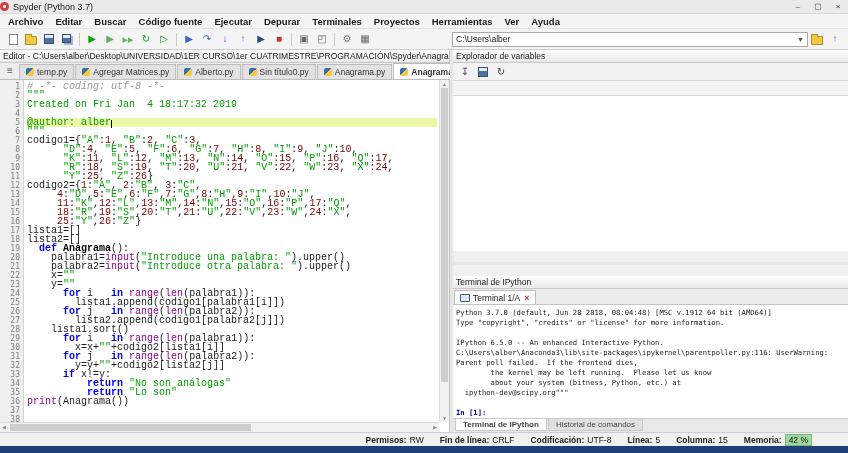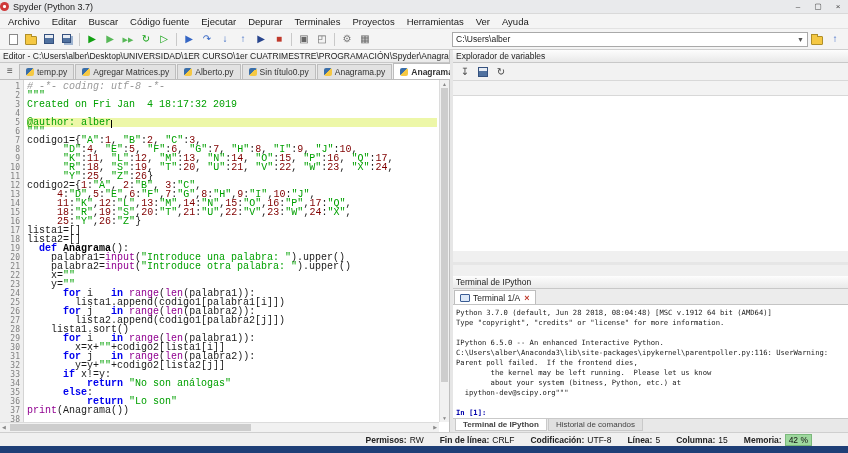--- a/index.html
+++ b/index.html
@@ -12,21 +12,21 @@
     display:flex;align-items:center;font-size:9px;}
   .app-icon{width:9px;height:9px;border-radius:50%;
     background:radial-gradient(circle,#fff 18%,#cf3a3a 32%);margin-right:4px;flex:none;}
   .spacer{flex:1;}
   .winbtn{width:20px;height:13px;display:flex;align-items:center;justify-content:center;
     font-size:8px;color:#444;}
 
   
   .menubar{height:15px;background:#f4f4f4;display:flex;align-items:center;
     font-size:9.5px;border-bottom:1px solid #e2e2e2;padding-left:2px;}
-  .menu-item{padding:1px 6px;white-space:nowrap;}
+  .menu-item{padding:1px 6px;white-space:nowrap;font-weight:bold;}
 
   
   .toolbar{height:21px;background:#f4f4f4;border-bottom:1px solid #cfcfcf;
     display:flex;align-items:center;padding:0 4px;}
   .tb-icons{display:flex;align-items:center;}
   .tb-btn{width:18px;height:18px;display:inline-flex;align-items:center;justify-content:center;
     border-radius:2px;flex:none;}
   .tb-sep{width:1px;height:13px;background:#c9c9c9;margin:0 3px;flex:none;}
   .g{font-size:10px;line-height:1;display:inline-block;}
   .shape{display:inline-block;}
@@ -355,21 +355,20 @@
             <div class="code-line"><span class="tk-p">        lista1.append(codigo1[palabra1[i]])</span></div>
             <div class="code-line"><span class="tk-p">    </span><span class="tk-k">for</span><span class="tk-p"> j </span><span class="tk-k">in</span><span class="tk-p"> </span><span class="tk-b">range</span><span class="tk-p">(</span><span class="tk-b">len</span><span class="tk-p">(palabra2)):</span></div>
             <div class="code-line"><span class="tk-p">        lista2.append(codigo1[palabra2[j]])</span></div>
             <div class="code-line"><span class="tk-p">    lista1.sort()</span></div>
             <div class="code-line"><span class="tk-p">    </span><span class="tk-k">for</span><span class="tk-p"> i </span><span class="tk-k">in</span><span class="tk-p"> </span><span class="tk-b">range</span><span class="tk-p">(</span><span class="tk-b">len</span><span class="tk-p">(palabra1)):</span></div>
             <div class="code-line"><span class="tk-p">        x=x+</span><span class="tk-s">""</span><span class="tk-p">+codigo2[lista1[i]]</span></div>
             <div class="code-line"><span class="tk-p">    </span><span class="tk-k">for</span><span class="tk-p"> j </span><span class="tk-k">in</span><span class="tk-p"> </span><span class="tk-b">range</span><span class="tk-p">(</span><span class="tk-b">len</span><span class="tk-p">(palabra2)):</span></div>
             <div class="code-line"><span class="tk-p">        y=y+</span><span class="tk-s">""</span><span class="tk-p">+codigo2[lista2[j]]</span></div>
             <div class="code-line"><span class="tk-p">    </span><span class="tk-k">if</span><span class="tk-p"> x!=y:</span></div>
             <div class="code-line"><span class="tk-p">        </span><span class="tk-k">return</span><span class="tk-p"> </span><span class="tk-s">"No son análogas"</span></div>
-            <div class="code-line"><span class="tk-p">    </span><span class="tk-k">else</span><span class="tk-p">:</span></div>
             <div class="code-line"><span class="tk-p">        </span><span class="tk-k">return</span><span class="tk-p"> </span><span class="tk-s">"Lo son"</span></div>
             <div class="code-line"><span class="tk-b">print</span><span class="tk-p">(Anagrama())</span></div>
           </div>
         <div class="vscroll">
           <span class="cap" style="top:1px;">▲</span>
           <div class="thumb"></div>
           <span class="cap" style="bottom:1px;">▼</span>
         </div>
         <div class="hscroll">
           <span class="cap" style="left:2px;">◀</span>

